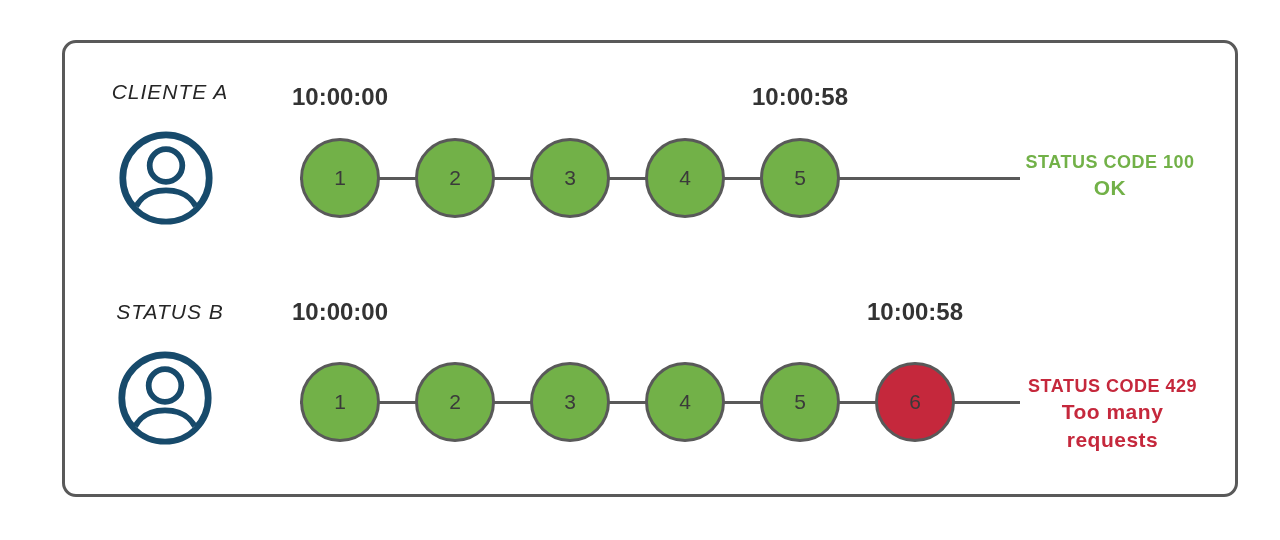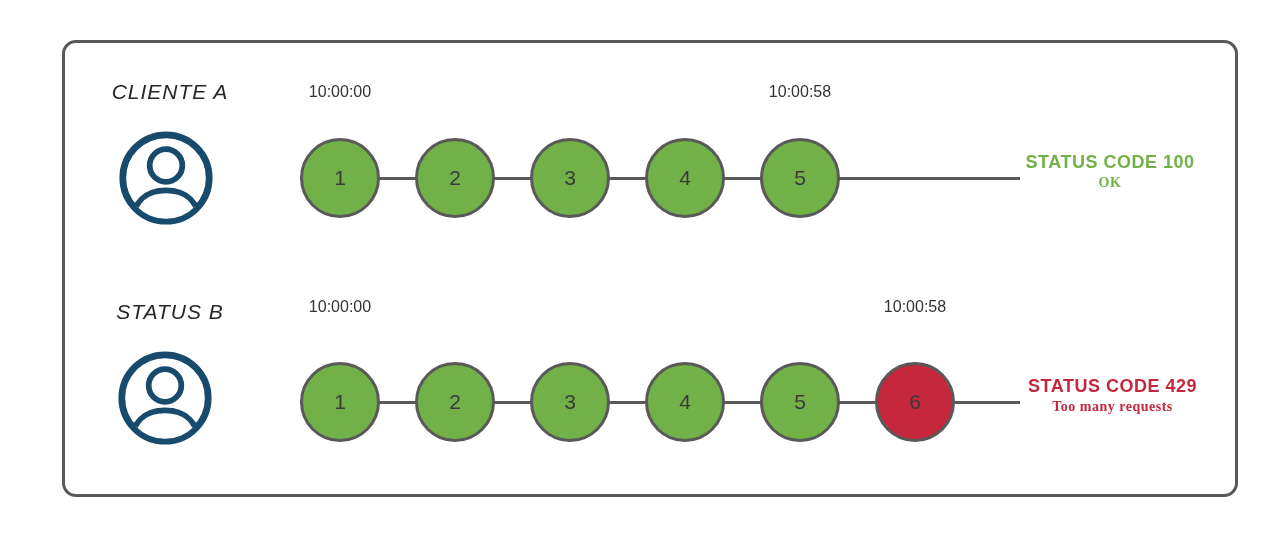--- a/index.html
+++ b/index.html
@@ -58,33 +58,33 @@
     font-size: 21px;
     color: #3a3a3a;
   }
   .node[data-status="error"] {
     background: var(--error, #c5283c);
   }
   .timestamp {
     position: absolute;
     width: 100px;
     text-align: center;
-    font-size: 16px;
-    font-weight: normal;
+    font-size: 24px;
+    font-weight: bold;
     color: #333333;
   }
   .status {
     position: absolute;
     text-align: center;
     font-weight: bold;
     line-height: 1.3;
     letter-spacing: 0.5px;
   }
   .status .code-line { font-size: 18px; }
-  .status .msg-line  { font-size: 14px; font-family: Liberation Serif, serif; }
+  .status .msg-line  { font-size: 21px; }
   .status.ok    { color: var(--ok, #6fb143); }
   .status.error { color: var(--error, #c5283c); }
 </style>
 </head>
 <body>
 
 <div id="stage">
   <div class="frame"></div>
 
   <div class="client-label" style="left:100px; top:80px;">CLIENTE A</div>

